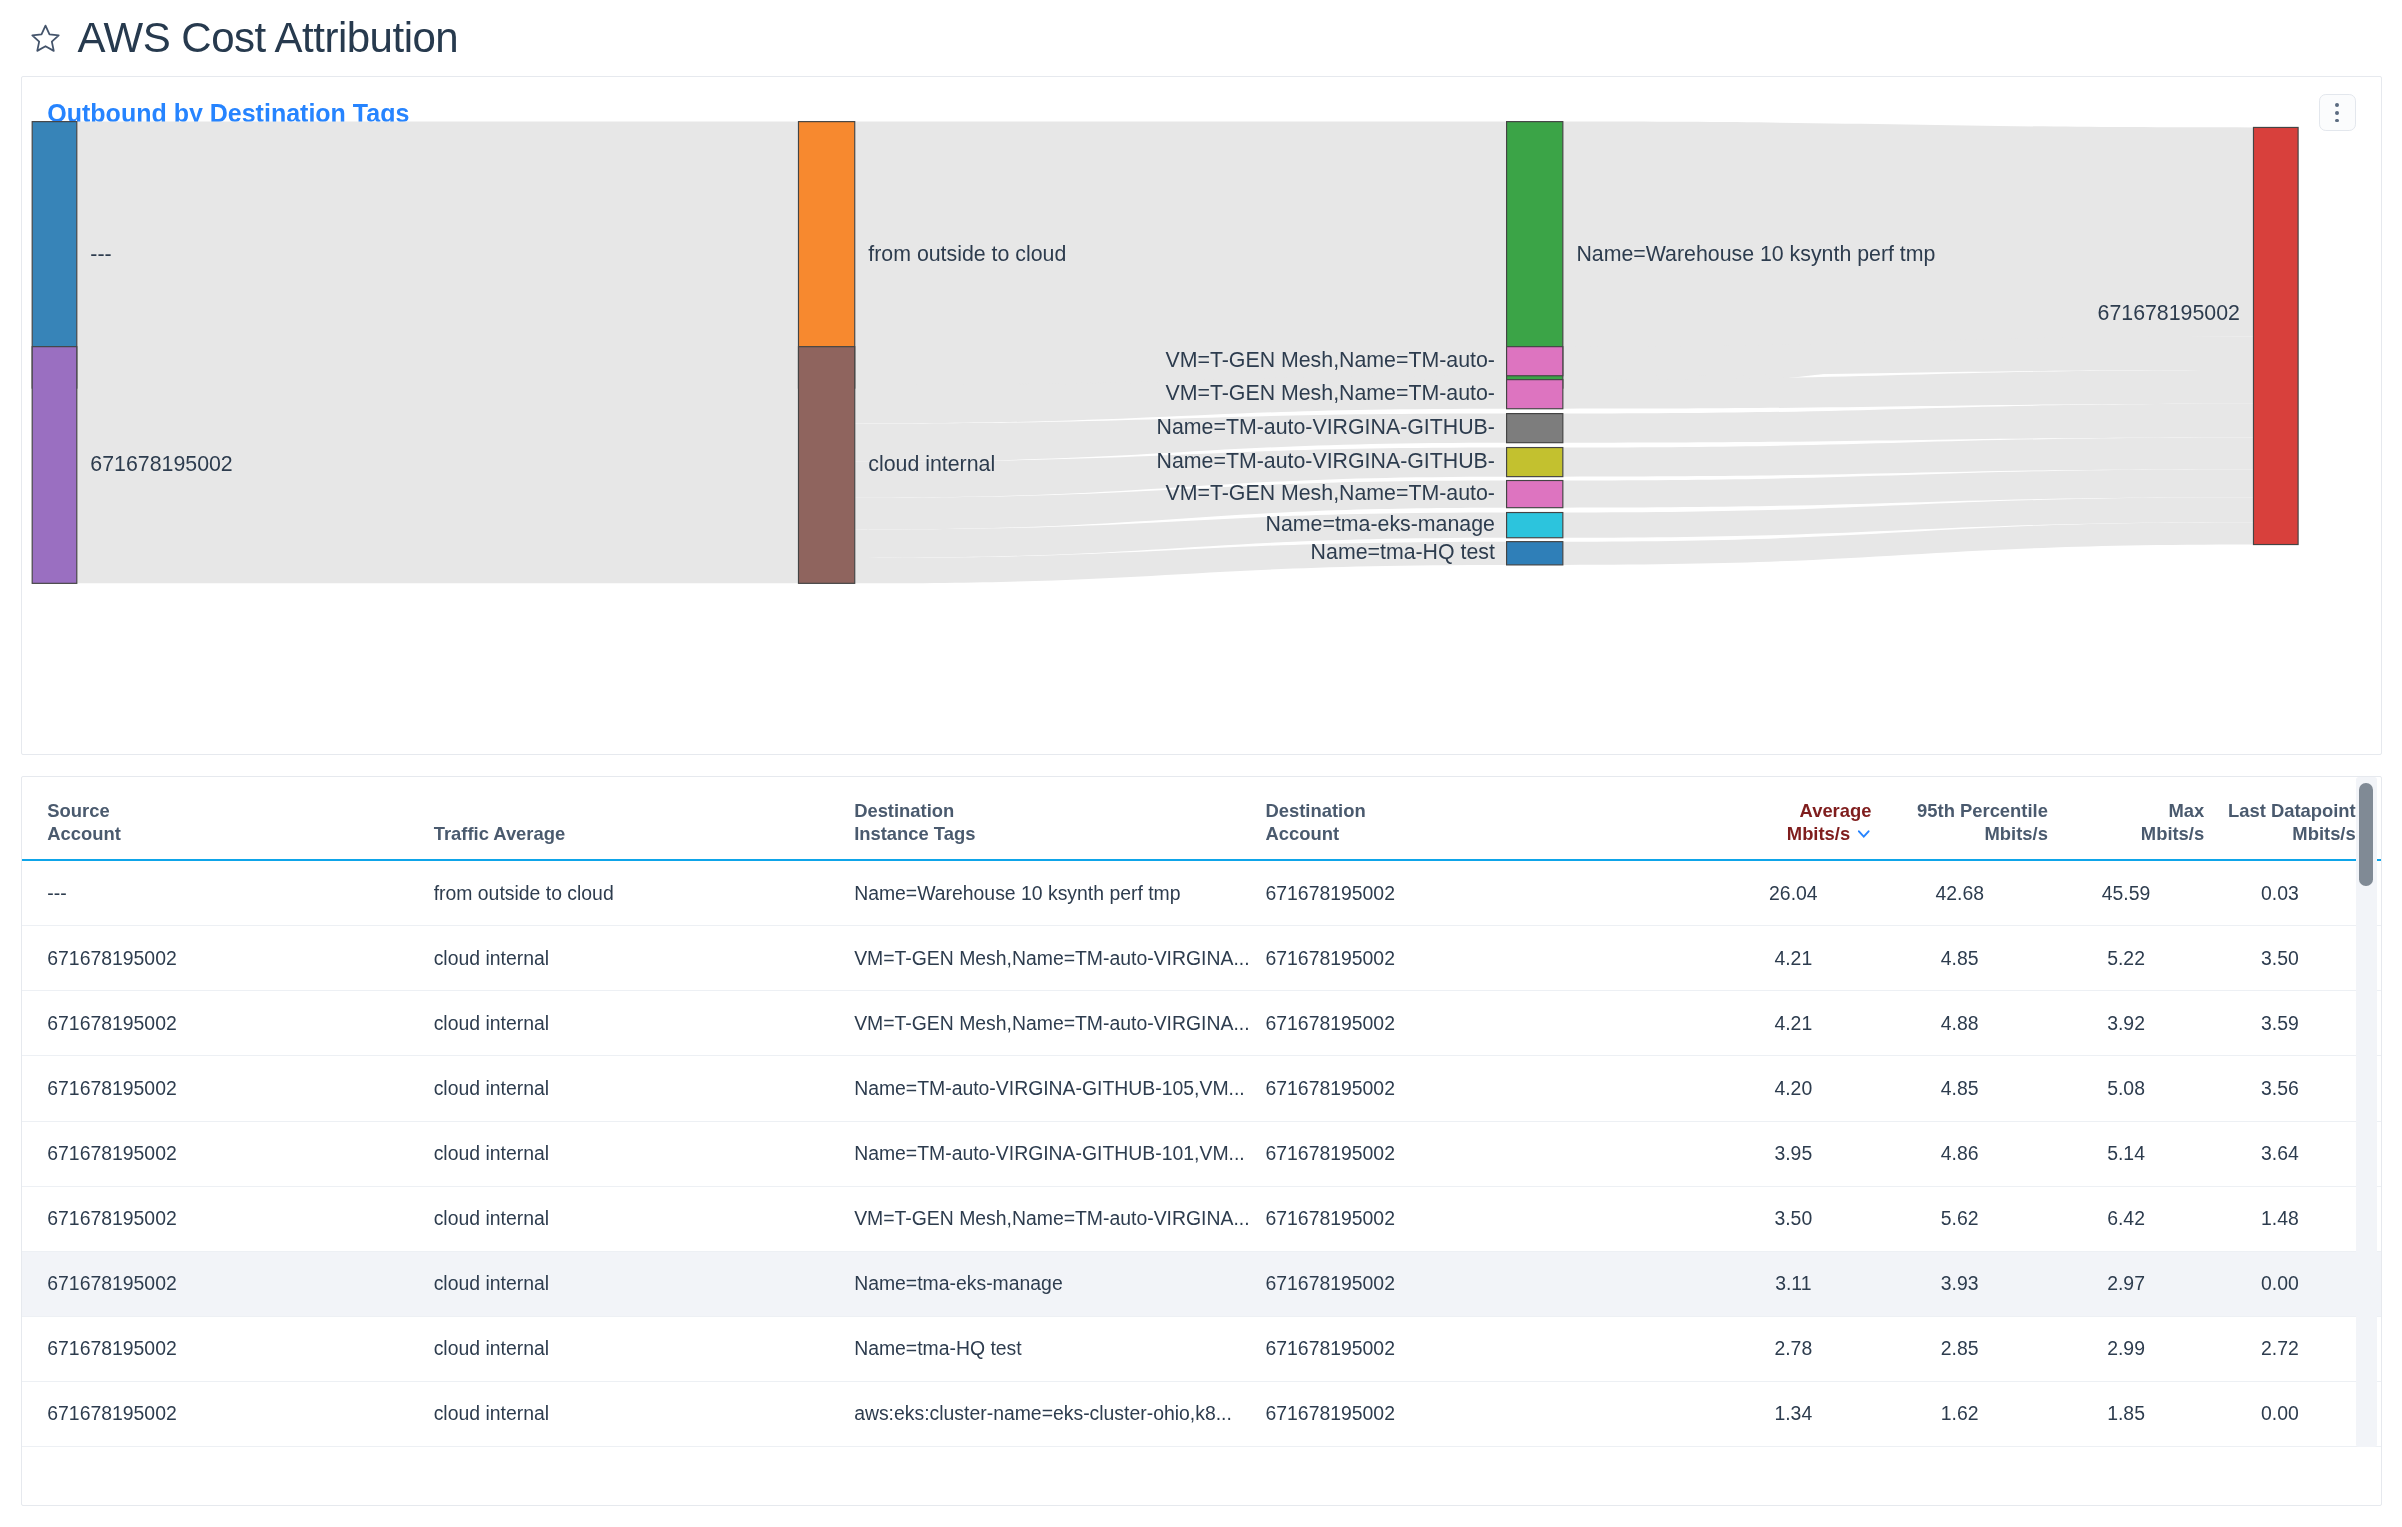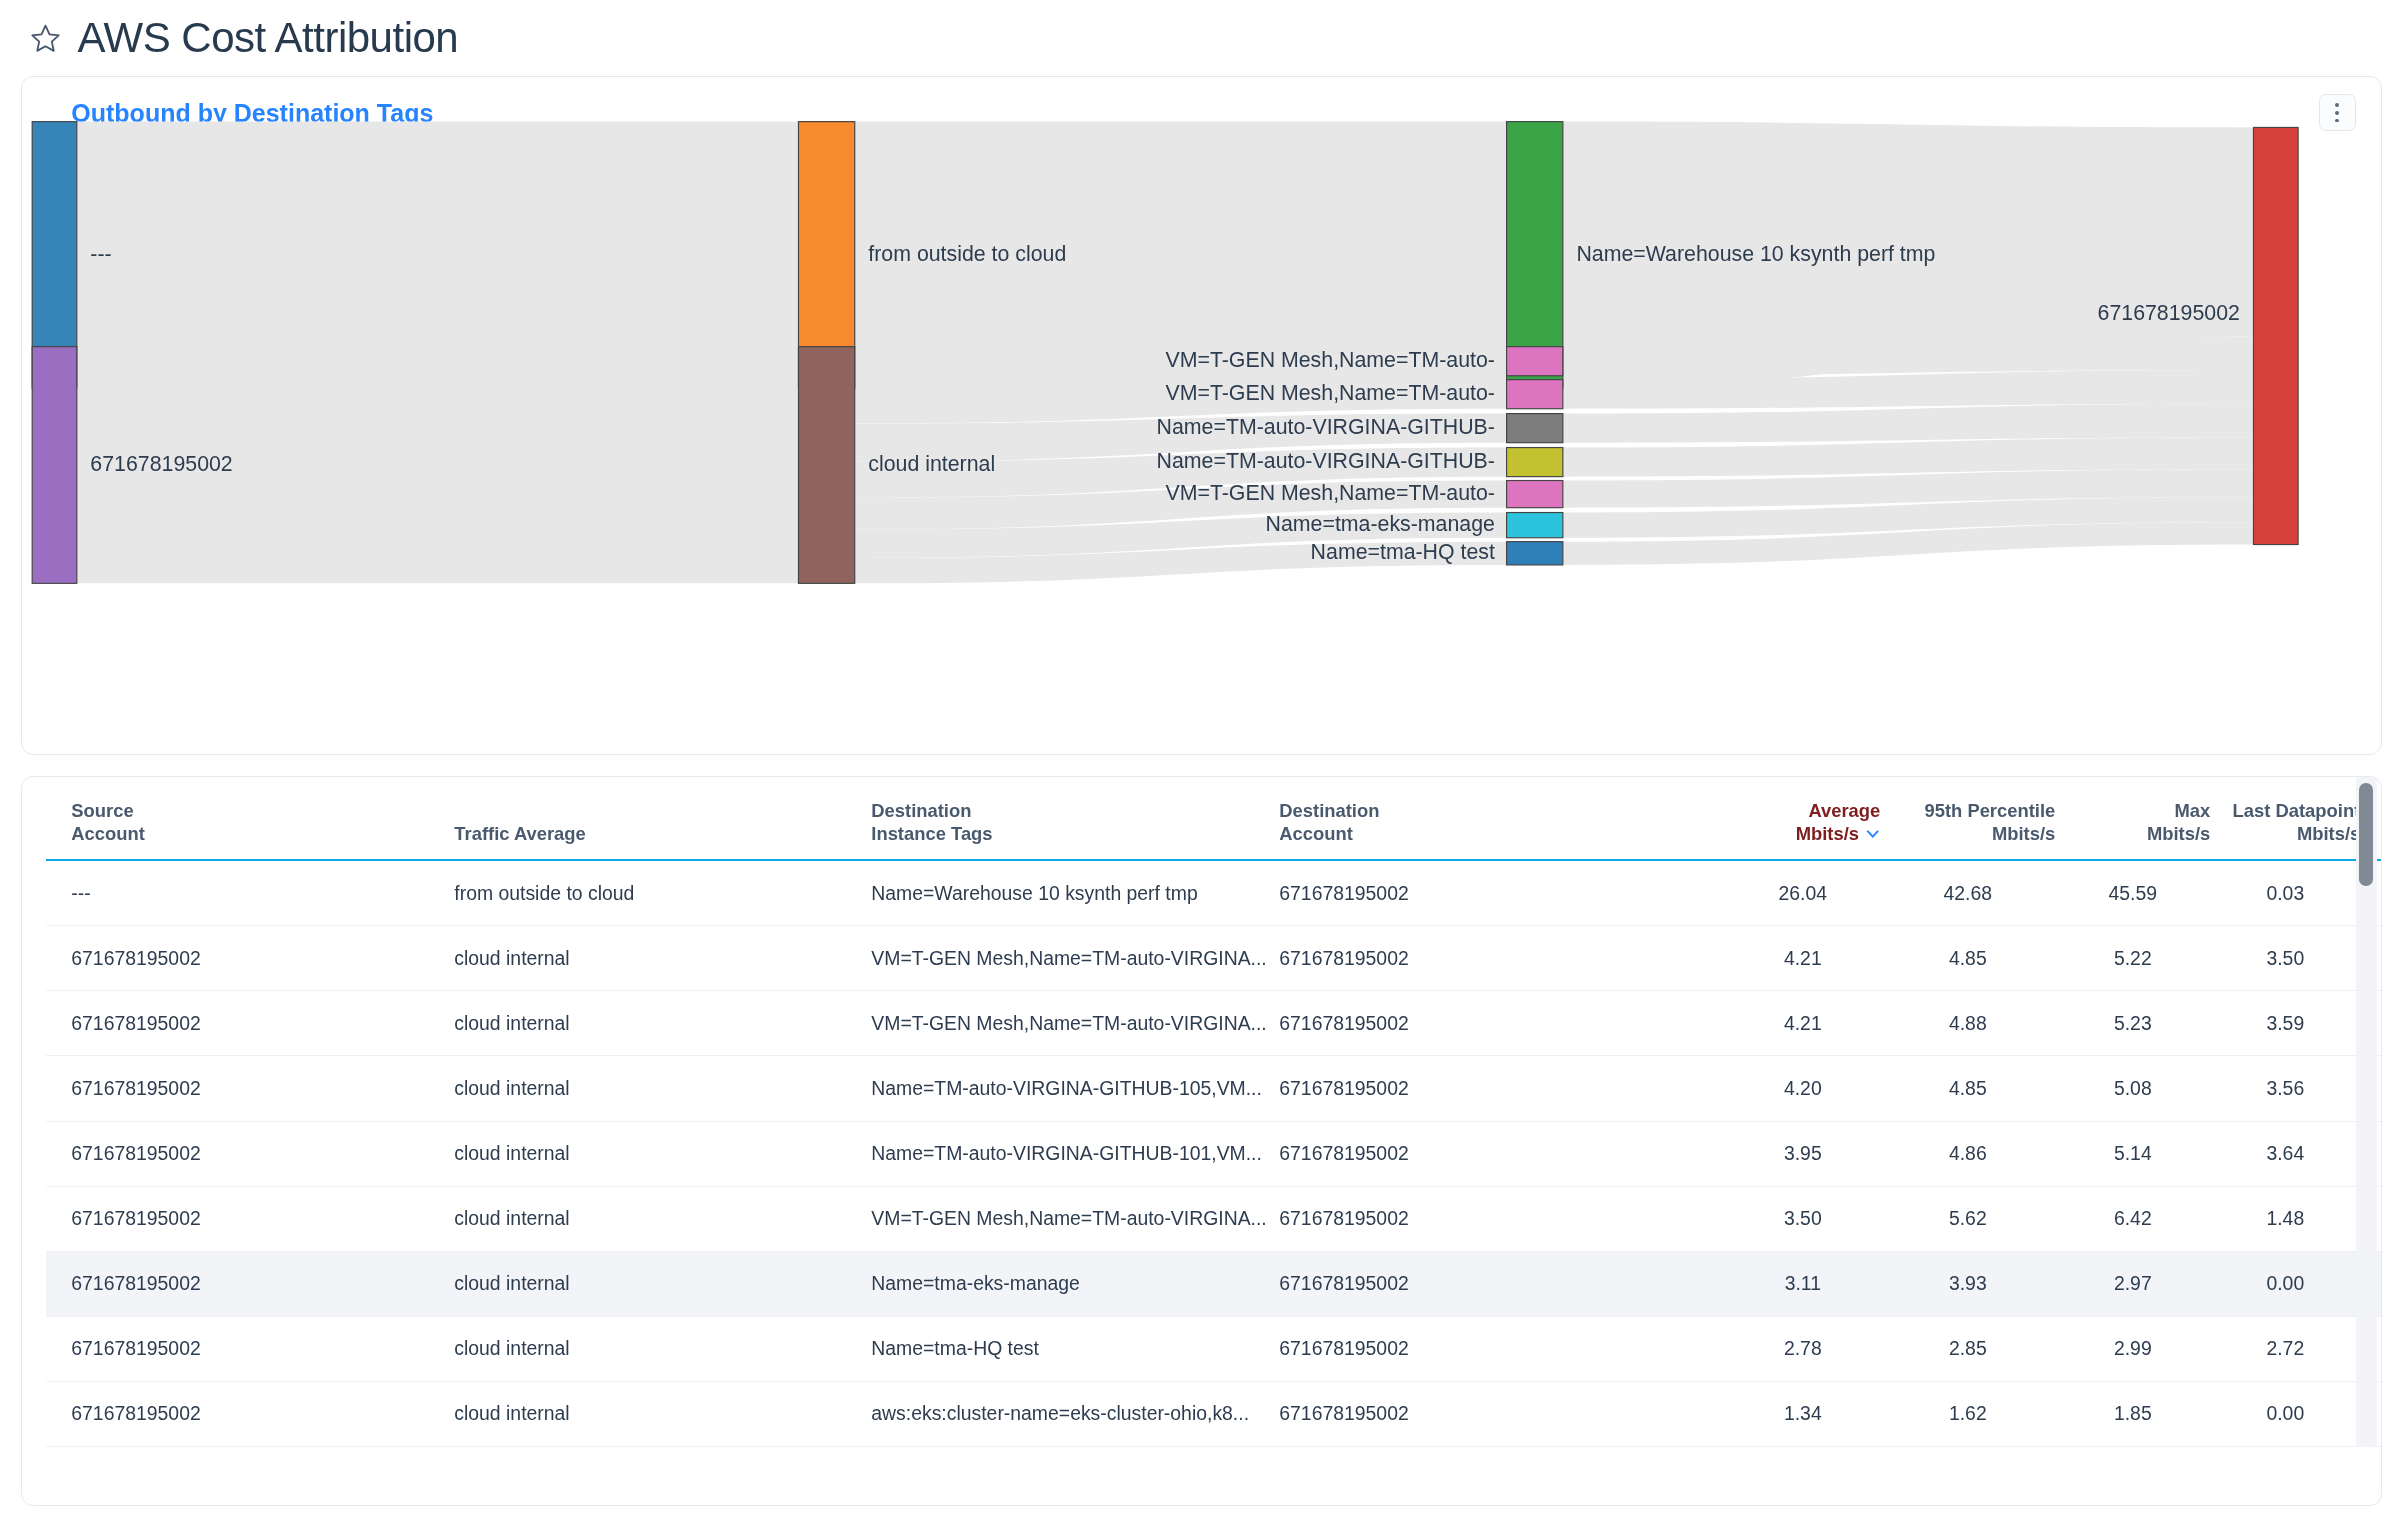--- a/index.html
+++ b/index.html
@@ -20,23 +20,22 @@
   .star-icon { width: 33px; height: 33px; display: block; flex: none; }
   .page-title {
     font-size: 42px; font-weight: normal; letter-spacing: -0.5px;
     color: #273a4e; line-height: 1;
   }
 
   
   .panel {
     background: #fff;
     border: 1px solid #e6e9ee;
-    border-radius: 12px;
+    border-radius: 2px;
     position: relative;
-    padding-left: 24px;
   }
   .panel-head {
     display: flex; align-items: flex-start; justify-content: space-between;
     padding: 23px 25px 0 25px;
   }
   .panel-title {
     font-size: 25px; font-weight: bold; color: #2684ff; line-height: 1.1;
   }
   .kebab-btn {
     width: 37px; height: 37px; border: 1px solid #e3e7ed; border-radius: 6.8px;
@@ -233,21 +232,21 @@
               <td class="num ">5.22</td>
               <td class="num col-pad-r">3.50</td>
             </tr>
             <tr>
               <td class="col-pad-l">671678195002</td>
               <td class="">cloud internal</td>
               <td class="">VM=T-GEN Mesh,Name=TM-auto-VIRGINA...</td>
               <td class="">671678195002</td>
               <td class="num ">4.21</td>
               <td class="num ">4.88</td>
-              <td class="num ">5.23</td>
+              <td class="num ">3.92</td>
               <td class="num col-pad-r">3.59</td>
             </tr>
             <tr>
               <td class="col-pad-l">671678195002</td>
               <td class="">cloud internal</td>
               <td class="">Name=TM-auto-VIRGINA-GITHUB-105,VM...</td>
               <td class="">671678195002</td>
               <td class="num ">4.20</td>
               <td class="num ">4.85</td>
               <td class="num ">5.08</td>

